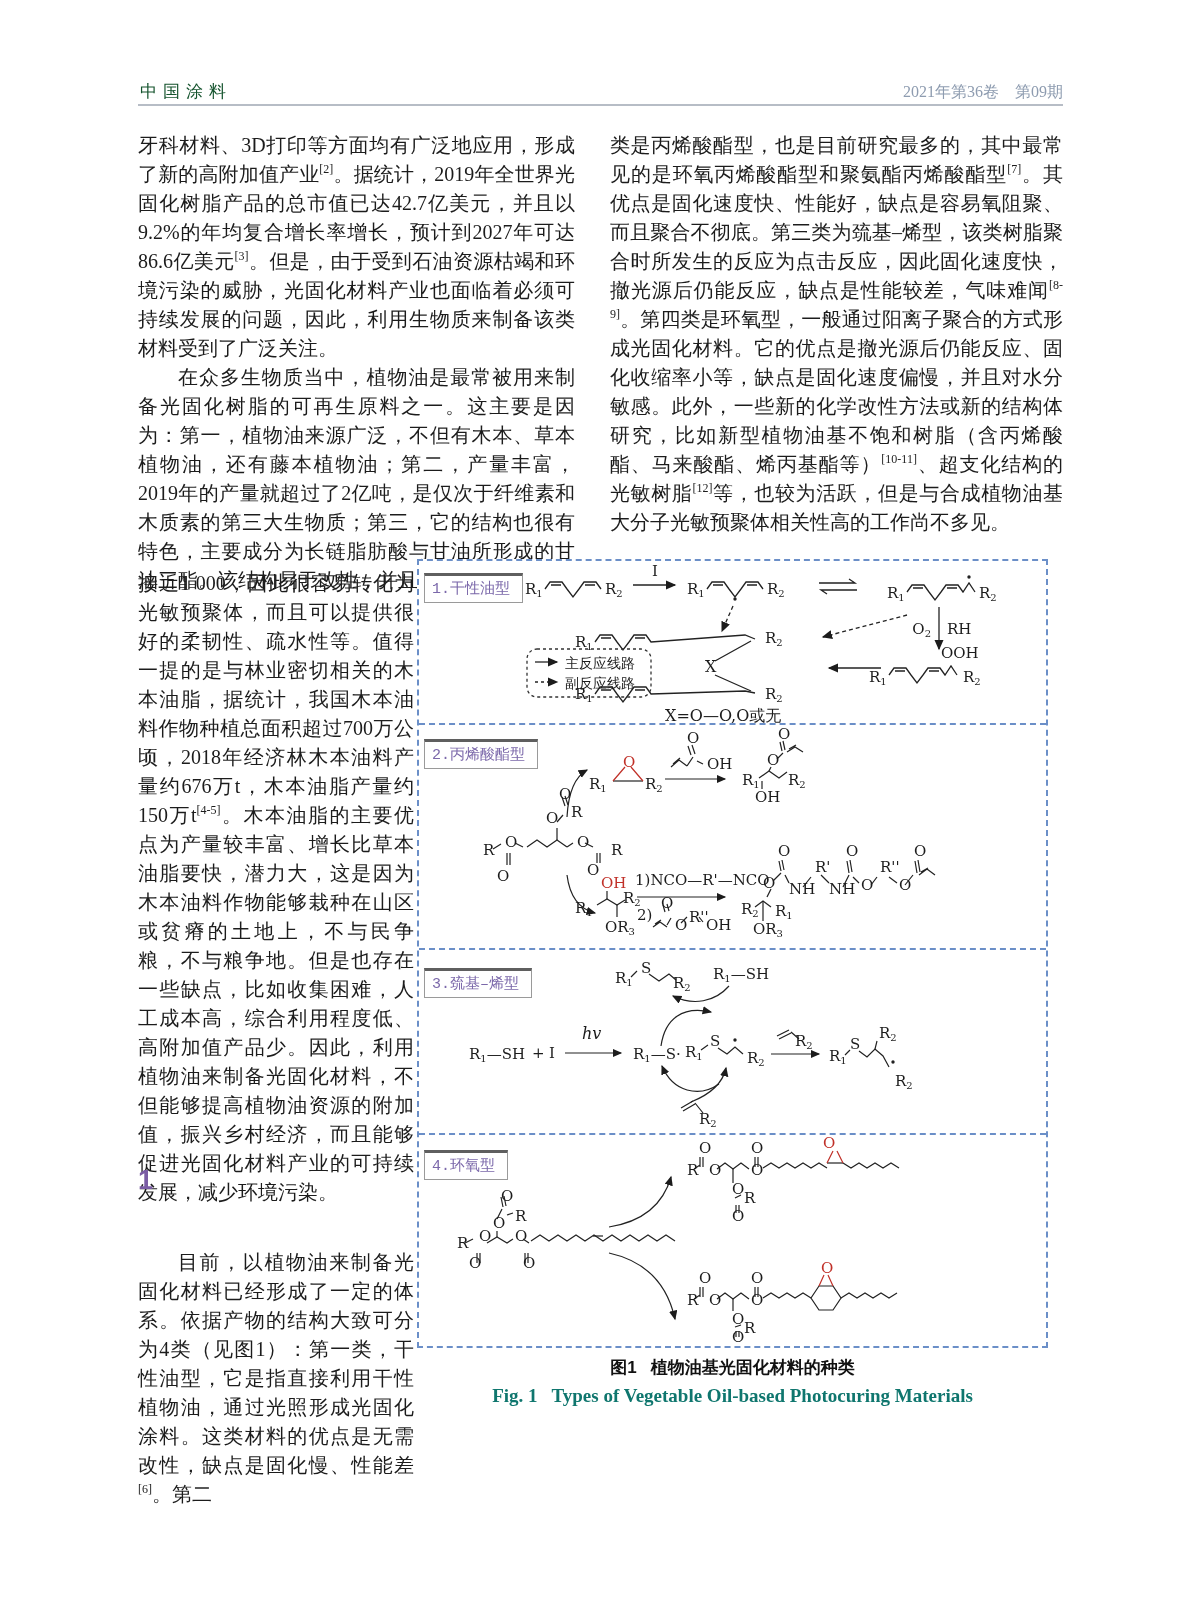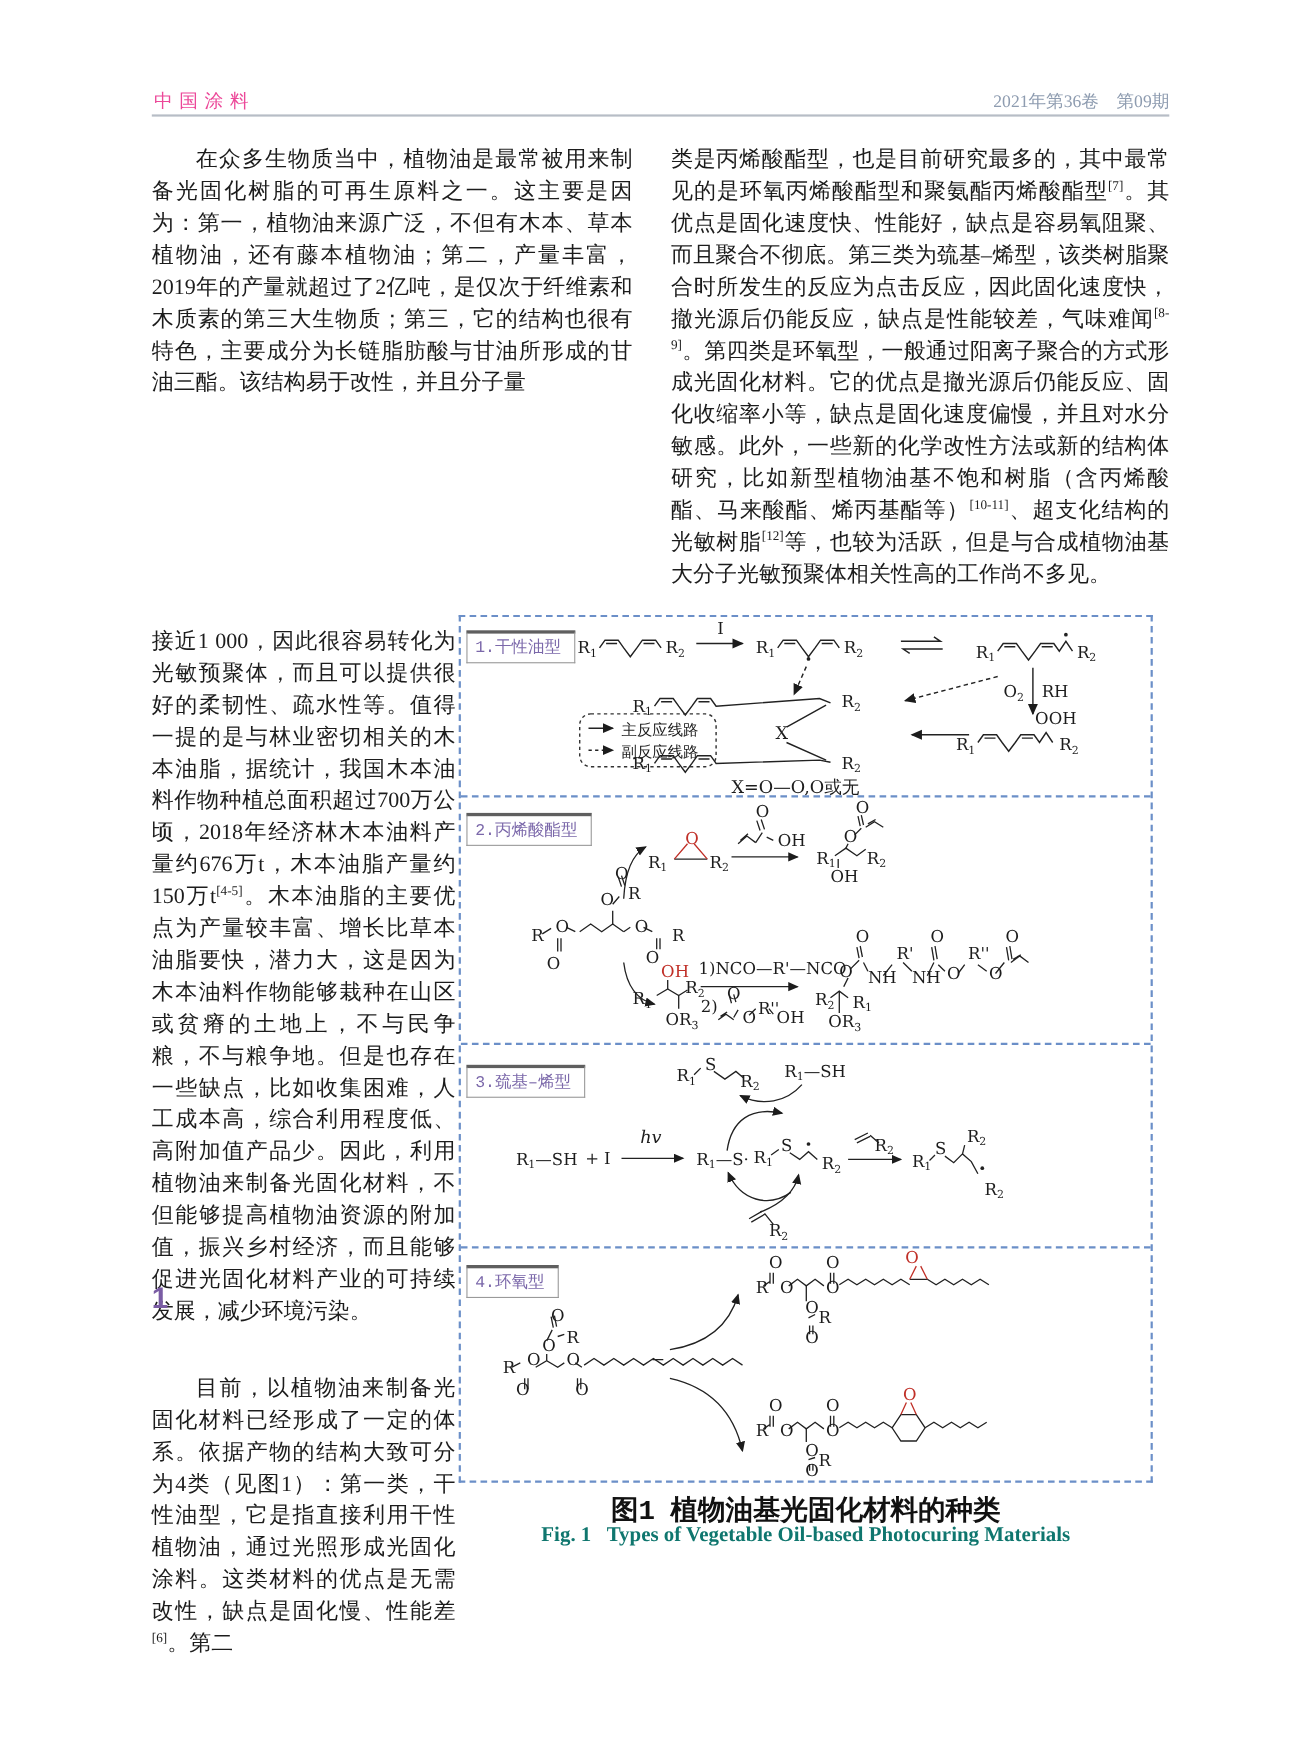--- a/index.html
+++ b/index.html
@@ -1,20 +1,20 @@
 <!DOCTYPE html>
 <html><head>
 <meta charset="utf-8">
 <style>
   html,body { margin:0; padding:0; background:#e9e9ec; }
   .page { position:relative; width:1187px; height:1600px; margin:0 auto; background:#ffffff;
           font-family:"Liberation Serif","DejaVu Serif",serif; color:#222; overflow:hidden; }
 
   
-  .hdr-journal { position:absolute; left:140px; top:80px; font-size:17px; letter-spacing:6px; color:#ec4899; }
+  .hdr-journal { position:absolute; left:140px; top:80px; font-size:17px; letter-spacing:6px; color:#14532d; }
   .hdr-issue   { position:absolute; right:124px; top:82px; font-size:16px; color:#8e9cb0; }
   .hdr-rule    { position:absolute; left:138px; top:104px; width:925px; height:2px; background:#b7bdc6; }
 
   
   .col  { position:absolute; }
   .para { margin:0; font-size:20px; line-height:29px; text-align:justify; color:#1c1c1c; }
   .para.ind { text-indent:2em; }
   .para sup { font-size:12px; vertical-align:super; line-height:0; }
   .col-wide    { left:138px; top:131px; width:437px; }
   .col-right   { left:610px; top:131px; width:453px; }
@@ -31,21 +31,21 @@
   .figure-box { position:absolute; left:417px; top:559px; width:631px; height:789px;
                 box-sizing:border-box; border:2px dashed #6b8fc8; background:#fff; }
   .fsec { position:relative; box-sizing:border-box; width:100%; }
   .fsec.divided { border-bottom:2px dashed #6b8fc8; }
   .fsec svg { position:absolute; left:0; top:0; }
   svg text { font-family:"DejaVu Serif","Liberation Serif",serif; }
   .sec-label { position:absolute; left:5px; background:#fff; color:#7b68aa; font-size:15px;
                padding:3px 12px 4px 7px; border:1px solid #9a9a9a; border-top:3px solid #5f5f5f;font-family:Liberation Mono, monospace; }
 
   .cap-cn { position:absolute; left:417px; top:1356px; width:631px; text-align:center;
-            font-family:Liberation Mono, monospace; font-weight:bold; font-size:25px; color:#111; }
+            font-family:Liberation Sans, sans-serif; font-weight:bold; font-size:17px; color:#111; }
   .cap-cn .gap, .cap-en .gap { margin-left:14px; }
   .cap-en { position:absolute; left:417px; top:1385px; width:631px; text-align:center;
             font-weight:bold; font-size:19px; color:#0f766e; }
 
   
   .footer { position:absolute; left:138px; top:1496px; display:flex; align-items:center; }
   .f-num  { font-size:25px; color:#4e6988; margin-right:9px; }
   .f-bar  { width:3px; height:46px; background:#2e4a6b; margin-right:8px; }
   .f-cn   { font-family:"Liberation Sans","DejaVu Sans",sans-serif; font-weight:bold;
             font-size:21px; color:#3a5578; line-height:24px; }
@@ -63,20 +63,21 @@
   </defs>
 </svg>
 
 <div class="page">
 
   <div class="hdr-journal">中国涂料</div>
   <div class="hdr-issue">2021年第36卷　第09期</div>
   <div class="hdr-rule"></div>
 
   <div class="col col-wide">
+    <p class="para">牙科材料、3D打印等方面均有广泛地应用，形成了新的高附加值产业<sup>[2]</sup>。据统计，2019年全世界光固化树脂产品的总市值已达42.7亿美元，并且以9.2%的年均复合增长率增长，预计到2027年可达86.6亿美元<sup>[3]</sup>。但是，由于受到石油资源枯竭和环境污染的威胁，光固化材料产业也面临着必须可持续发展的问题，因此，利用生物质来制备该类材料受到了广泛关注。</p>
     <p class="para ind">在众多生物质当中，植物油是最常被用来制备光固化树脂的可再生原料之一。这主要是因为：第一，植物油来源广泛，不但有木本、草本植物油，还有藤本植物油；第二，产量丰富，2019年的产量就超过了2亿吨，是仅次于纤维素和木质素的第三大生物质；第三，它的结构也很有特色，主要成分为长链脂肪酸与甘油所形成的甘油三酯。该结构易于改性，并且分子量</p>
   </div>
 
   <div class="col col-right">
     <p class="para">类是丙烯酸酯型，也是目前研究最多的，其中最常见的是环氧丙烯酸酯型和聚氨酯丙烯酸酯型<sup>[7]</sup>。其优点是固化速度快、性能好，缺点是容易氧阻聚、而且聚合不彻底。第三类为巯基–烯型，该类树脂聚合时所发生的反应为点击反应，因此固化速度快，撤光源后仍能反应，缺点是性能较差，气味难闻<sup>[8-9]</sup>。第四类是环氧型，一般通过阳离子聚合的方式形成光固化材料。它的优点是撤光源后仍能反应、固化收缩率小等，缺点是固化速度偏慢，并且对水分敏感。此外，一些新的化学改性方法或新的结构体研究，比如新型植物油基不饱和树脂（含丙烯酸酯、马来酸酯、烯丙基酯等）<sup>[10-11]</sup>、超支化结构的光敏树脂<sup>[12]</sup>等，也较为活跃，但是与合成植物油基大分子光敏预聚体相关性高的工作尚不多见。</p>
   </div>
 
   <div class="col col-narrow">
     <p class="para">接近1 000，因此很容易转化为光敏预聚体，而且可以提供很好的柔韧性、疏水性等。值得一提的是与林业密切相关的木本油脂，据统计，我国木本油料作物种植总面积超过700万公顷，2018年经济林木本油料产量约676万t，木本油脂产量约150万t<sup>[4-5]</sup>。木本油脂的主要优点为产量较丰富、增长比草本油脂要快，潜力大，这是因为木本油料作物能够栽种在山区或贫瘠的土地上，不与民争粮，不与粮争地。但是也存在一些缺点，比如收集困难，人工成本高，综合利用程度低、高附加值产品少。因此，利用植物油来制备光固化材料，不但能够提高植物油资源的附加值，振兴乡村经济，而且能够促进光固化材料产业的可持续发展，减少环境污染。</p>
   </div>

